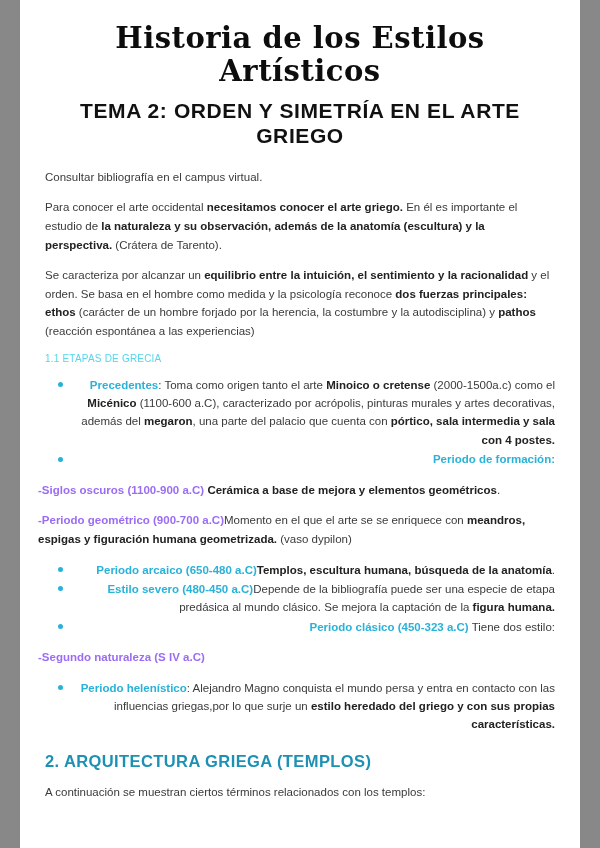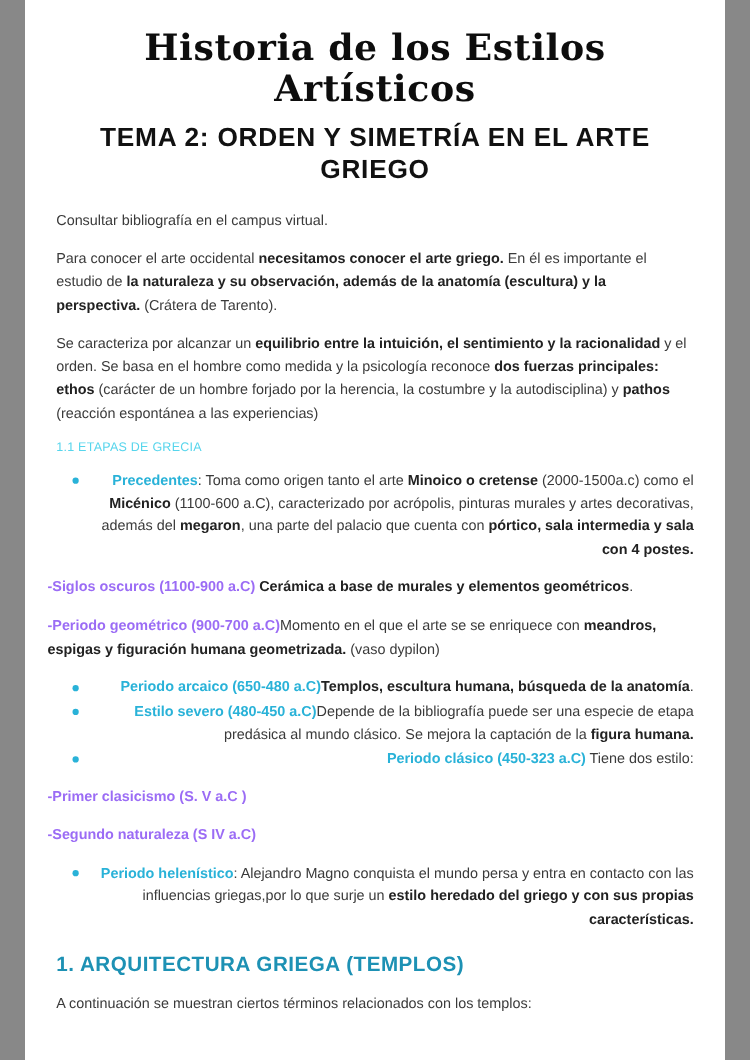--- a/index.html
+++ b/index.html
@@ -91,29 +91,29 @@
 <div class="page">
   <h1 class="doc-title">Historia de los Estilos Artísticos</h1>
   <h2 class="doc-subtitle">TEMA 2: ORDEN Y SIMETRÍA EN EL ARTE GRIEGO</h2>
   <p class="note">Consultar bibliografía en el campus virtual.</p>
   <div>
       <p class="para"><span class="t-r">Para conocer el arte occidental </span><span class="t-b">necesitamos conocer el arte griego.</span><span class="t-r"> En él es importante el estudio de </span><span class="t-b">la naturaleza y su observación, además de la anatomía (escultura) y la perspectiva.</span><span class="t-r"> (Crátera de Tarento).</span></p>
       <p class="para"><span class="t-r">Se caracteriza por alcanzar un </span><span class="t-b">equilibrio entre la intuición, el sentimiento y la racionalidad</span><span class="t-r"> y el orden. Se basa en el hombre como medida y la psicología reconoce </span><span class="t-b">dos fuerzas principales: ethos</span><span class="t-r"> (carácter de un hombre forjado por la herencia, la costumbre y la autodisciplina) y </span><span class="t-b">pathos</span><span class="t-r"> (reacción espontánea a las experiencias)</span></p>
       <div class="h-sub">1.1 ETAPAS DE GRECIA</div>
       <ul class="blist">
         <li><span class="t-cb">Precedentes</span><span class="t-r">: Toma como origen tanto el arte </span><span class="t-b">Minoico o cretense</span><span class="t-r"> (2000-1500a.c) como el </span><span class="t-b">Micénico</span><span class="t-r"> (1100-600 a.C), caracterizado por acrópolis, pinturas murales y artes decorativas, además del </span><span class="t-b">megaron</span><span class="t-r">, una parte del palacio que cuenta con </span><span class="t-b">pórtico, sala intermedia y sala con 4 postes.</span></li>
+        <li><span class="t-cb">Periodo de formación:</span></li>
       </ul>
-      <p class="para dashp"><span class="t-pb">-Siglos oscuros (1100-900 a.C) </span><span class="t-b">Cerámica a base de murales y elementos geométricos</span><span class="t-r">.</span></p>
+      <p class="para dashp"><span class="t-pb">-Siglos oscuros (1100-900 a.C) </span><span class="t-b">Cerámica a base de mejora y elementos geométricos</span><span class="t-r">.</span></p>
       <p class="para dashp"><span class="t-pb">-Periodo geométrico (900-700 a.C)</span><span class="t-r">Momento en el que el arte se se enriquece con </span><span class="t-b">meandros, espigas y figuración humana geometrizada.</span><span class="t-r"> (vaso dypilon)</span></p>
       <ul class="blist">
         <li><span class="t-cb">Periodo arcaico (650-480 a.C)</span><span class="t-b">Templos, escultura humana, búsqueda de la anatomía</span><span class="t-r">.</span></li>
         <li><span class="t-cb">Estilo severo (480-450 a.C)</span><span class="t-r">Depende de la bibliografía puede ser una especie de etapa predásica al mundo clásico. Se mejora la captación de la </span><span class="t-b">figura humana.</span></li>
         <li><span class="t-cb">Periodo clásico (450-323 a.C)</span><span class="t-r"> Tiene dos estilo:</span></li>
       </ul>
-      <p class="para dashp"><span class="t-pb">-Primer clasicismo (S. V a.C )</span></p>
       <p class="para dashp"><span class="t-pb">-Segundo naturaleza (S IV a.C)</span></p>
       <ul class="blist">
         <li><span class="t-cb">Periodo helenístico</span><span class="t-r">: Alejandro Magno conquista el mundo persa y entra en contacto con las influencias griegas,por lo que surje un </span><span class="t-b">estilo heredado del griego y con sus propias características.</span></li>
       </ul>
-      <div class="h-section">1. ARQUITECTURA GRIEGA (TEMPLOS)</div>
+      <div class="h-section">2. ARQUITECTURA GRIEGA (TEMPLOS)</div>
       <p class="para"><span class="t-r">A continuación se muestran ciertos términos relacionados con los templos:</span></p>
     </div>
 </div>
 
 </body></html>

